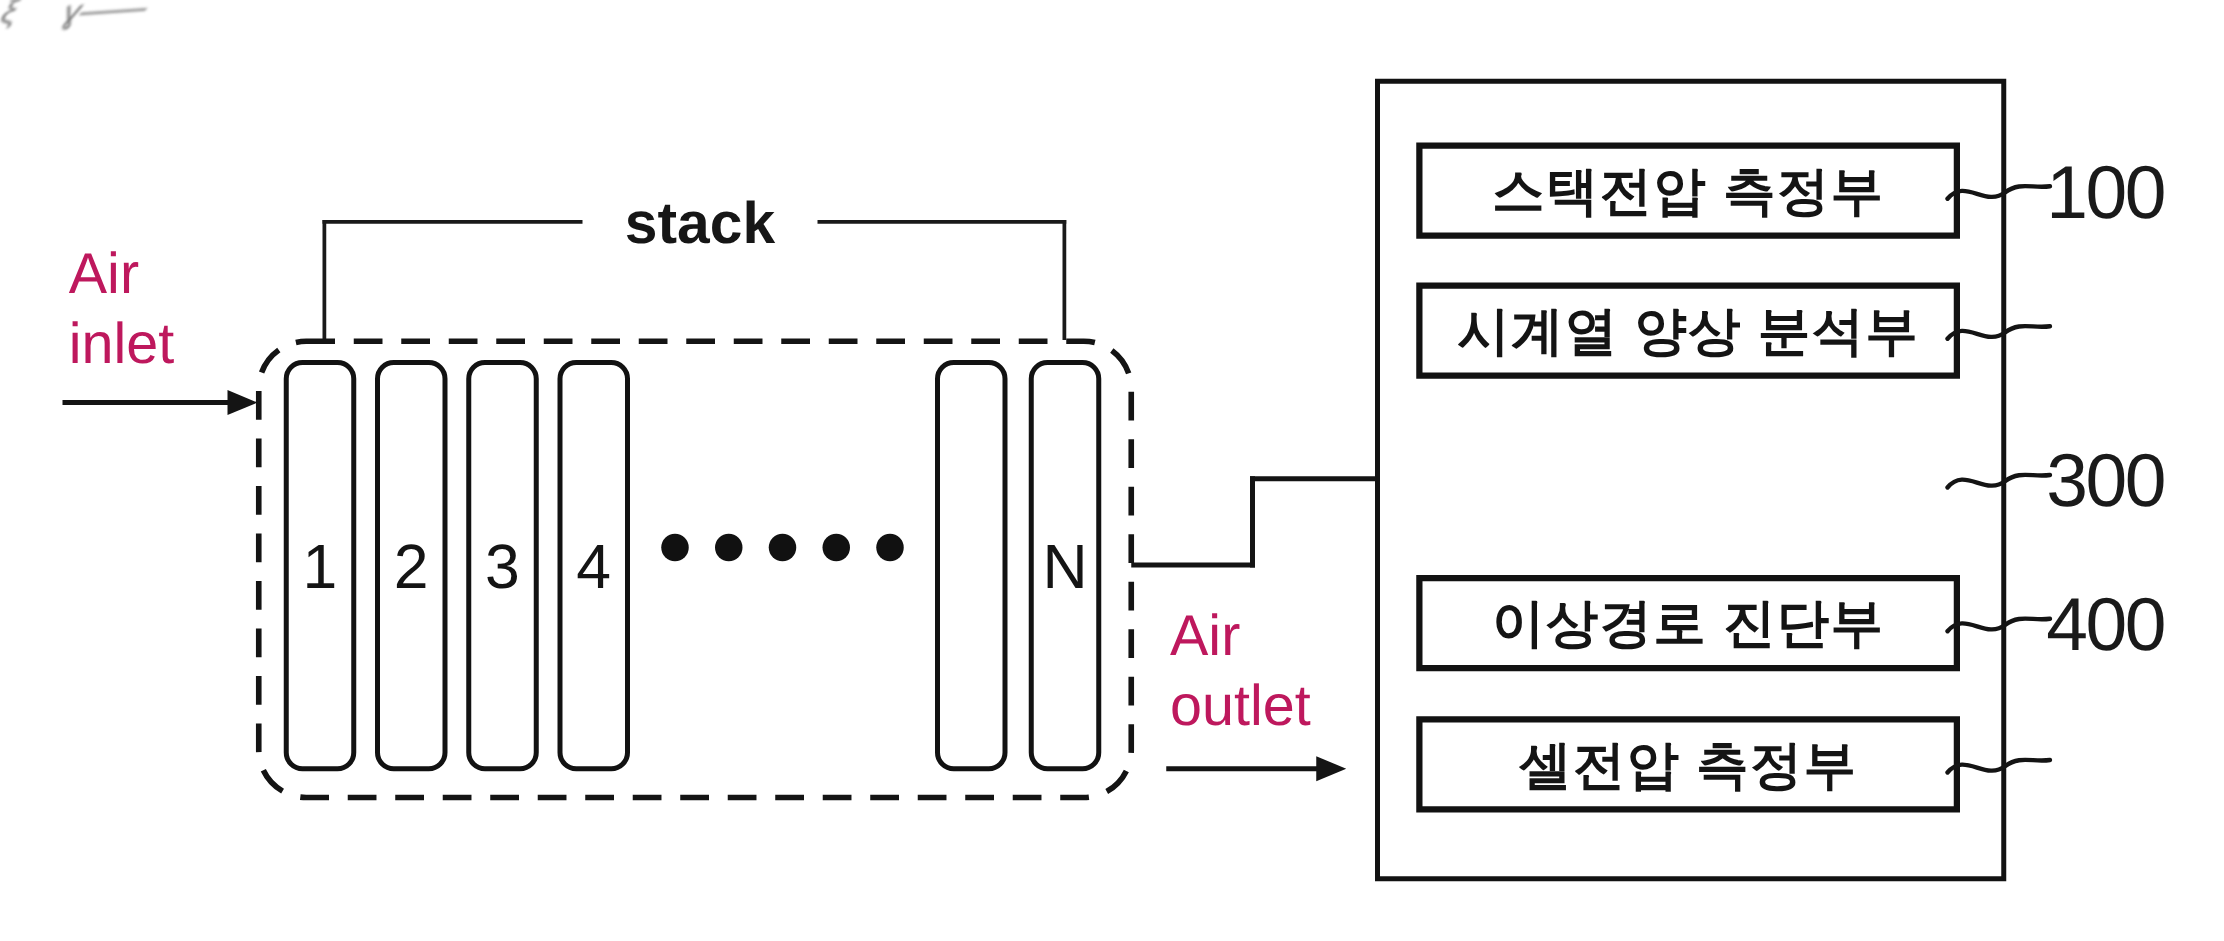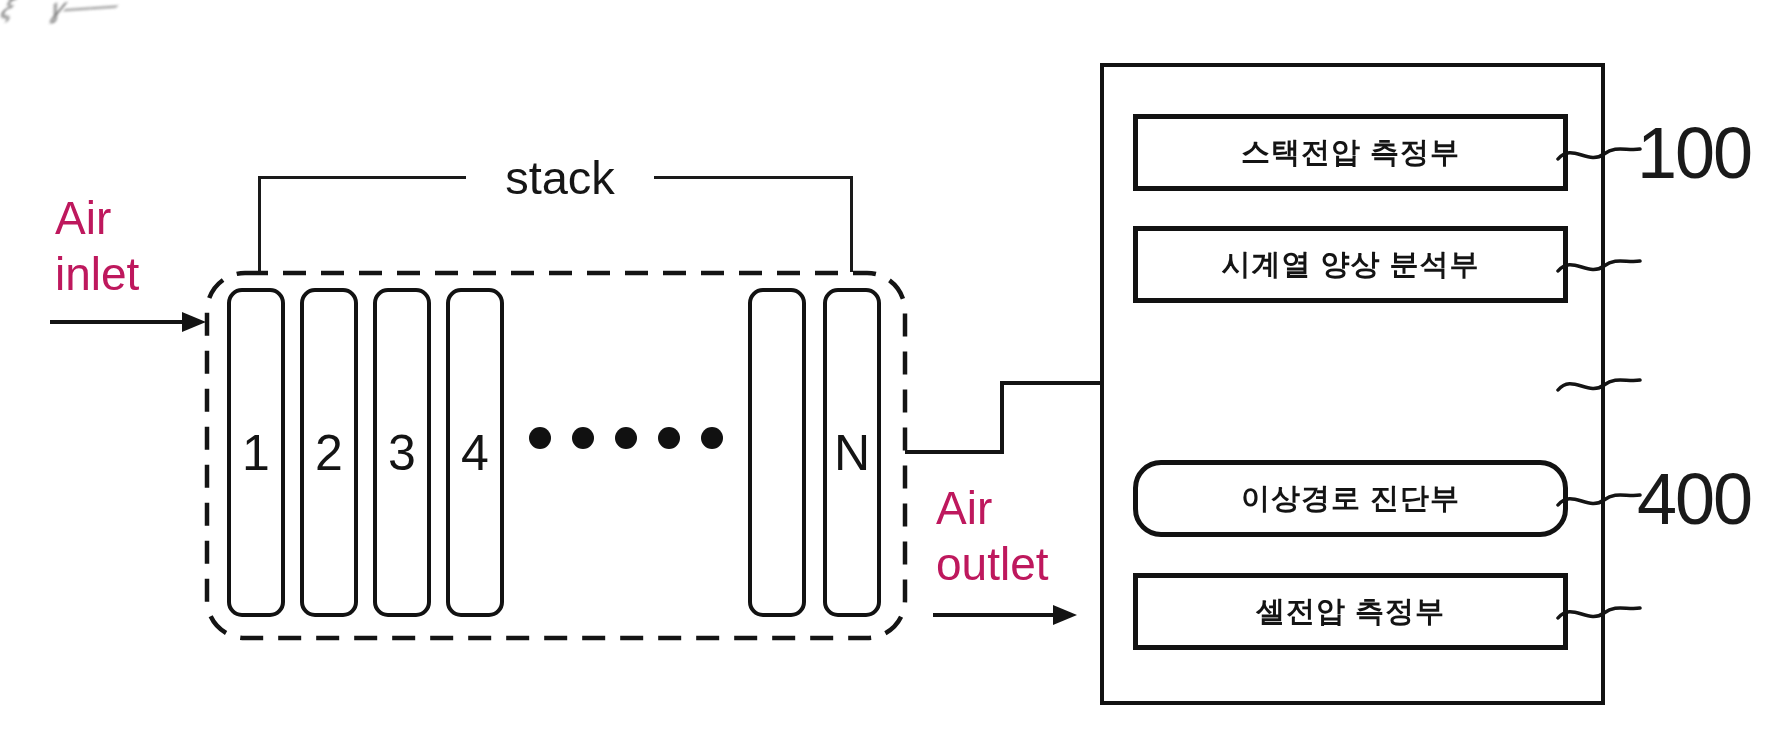--- a/index.html
+++ b/index.html
@@ -43,21 +43,21 @@
     position:absolute;width:0;height:0;
     border-top:10px solid transparent;
     border-bottom:10px solid transparent;
     border-left:24px solid #141414;
   }
 
   
   .bracket-line{position:absolute;background:#1a1a1a;}
   .stack-label{
     position:absolute;
-    font-size:47px;font-weight:400;color:#161616;
+    font-size:47px;font-weight:700;color:#161616;
     text-align:center;white-space:nowrap;
   }
 
   
   .cell{
     position:absolute;
     top:288px;height:329px;width:58px;
     border:4px solid #121212;
     border-radius:15px;
     background:#ffffff;
@@ -84,27 +84,27 @@
   }
   .module-box{
     position:absolute;
     left:1133px;width:435px;height:77px;
     border:5px solid #121212;
     box-sizing:border-box;
     background:#ffffff;
     display:flex;align-items:center;justify-content:center;
   }
   .module-box span{
-    font-size:29px;font-weight:600;letter-spacing:1px;
+    font-size:42px;font-weight:600;letter-spacing:1px;
     color:#141414;white-space:nowrap;
   }
   .ref-num{
     position:absolute;
     left:1637px;width:140px;height:70px;
-    font-size:72px;font-weight:400;letter-spacing:-2px;
+    font-size:60px;font-weight:400;letter-spacing:-2px;
     color:#1a1a1a;
     display:flex;align-items:center;
   }
   .squiggle{position:absolute;left:1556px;width:86px;height:30px;}
 </style>
 </head>
 <body>
 
 <div class="figure">
 
@@ -180,22 +180,23 @@
   <div class="module-box" style="top:226px;">
     <span>시계열 양상 분석부</span>
   </div>
   <svg class="squiggle" style="top:252px;" viewBox="0 0 86 30">
     <path d="M2,19 C16,2 32,26 48,14 C60,5 70,11 84,9" fill="none" stroke="#141414" stroke-width="3.5" stroke-linecap="round"></path>
   </svg>
 
   <svg class="squiggle" style="top:371px;" viewBox="0 0 86 30">
     <path d="M2,19 C16,2 32,26 48,14 C60,5 70,11 84,9" fill="none" stroke="#141414" stroke-width="3.5" stroke-linecap="round"></path>
   </svg>
-
-  <div class="module-box" style="top:460px;border-radius:28px;">
+  <div class="ref-num" style="top:349px;">300</div>
+
+  <div class="module-box" style="top:460px;">
     <span>이상경로 진단부</span>
   </div>
   <svg class="squiggle" style="top:486px;" viewBox="0 0 86 30">
     <path d="M2,19 C16,2 32,26 48,14 C60,5 70,11 84,9" fill="none" stroke="#141414" stroke-width="3.5" stroke-linecap="round"></path>
   </svg>
   <div class="ref-num" style="top:464px;">400</div>
 
   <div class="module-box" style="top:573px;">
     <span>셀전압 측정부</span>
   </div>

